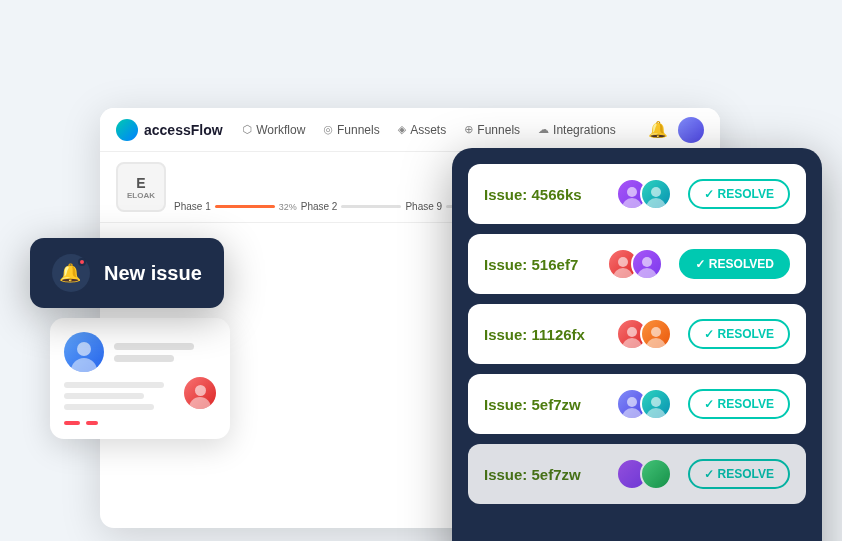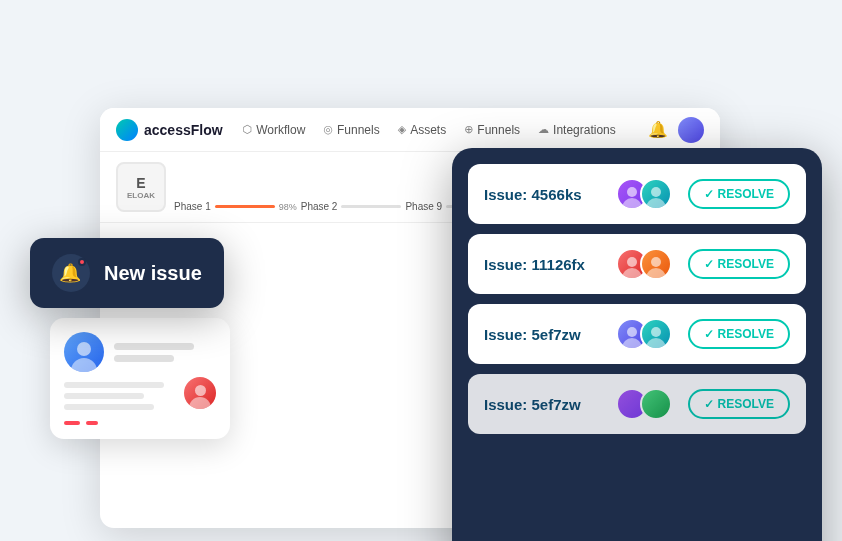--- a/index.html
+++ b/index.html
@@ -323,21 +323,21 @@
       border-radius: 12px;
       padding: 14px 16px;
       display: flex;
       align-items: center;
       gap: 12px;
     }
 
     .issue-title {
       font-size: 15px;
       font-weight: 700;
-      color: #0c4a6e;
+      color: #4d7c0f;
       flex: 1;
     }
 
     .issue-avatars {
       display: flex;
       margin-right: 4px;
     }
 
     .issue-avatar {
       width: 32px;
@@ -480,21 +480,21 @@
 
     <div class="phase-bar">
       <div class="phase-badge">
         <strong>E</strong>
         <span>ELOAK</span>
       </div>
       <div class="phases">
         <div class="phase-step">
           <span class="phase-label">Phase 1</span>
           <div class="phase-line active"></div>
-          <span class="phase-pct">98%</span>
+          <span class="phase-pct">32%</span>
         </div>
         <div class="phase-step">
           <span class="phase-label">Phase 2</span>
           <div class="phase-line inactive"></div>
         </div>
         <div class="phase-step">
           <span class="phase-label">Phase 9</span>
           <div class="phase-line inactive"></div>
           <span class="phase-pct">0%</span>
         </div>
@@ -565,20 +565,38 @@
         <div class="issue-avatar av-teal">
           <div class="silhouette">
             <div class="sil-head" style="width:10px;height:10px;margin-bottom:1px;"></div>
             <div class="sil-body" style="width:20px;height:10px;"></div>
           </div>
         </div>
       </div>
       <button class="btn-resolve">✓ RESOLVE</button>
     </div>
 
+    <div class="issue-card">
+      <span class="issue-title">Issue: 516ef7</span>
+      <div class="issue-avatars">
+        <div class="issue-avatar av-red">
+          <div class="silhouette">
+            <div class="sil-head" style="width:10px;height:10px;margin-bottom:1px;"></div>
+            <div class="sil-body" style="width:20px;height:10px;"></div>
+          </div>
+        </div>
+        <div class="issue-avatar av-purple">
+          <div class="silhouette">
+            <div class="sil-head" style="width:10px;height:10px;margin-bottom:1px;"></div>
+            <div class="sil-body" style="width:20px;height:10px;"></div>
+          </div>
+        </div>
+      </div>
+      <button class="btn-resolved">✓ RESOLVED</button>
+    </div>
 
     <div class="issue-card">
       <span class="issue-title">Issue: 11126fx</span>
       <div class="issue-avatars">
         <div class="issue-avatar av-red">
           <div class="silhouette">
             <div class="sil-head" style="width:10px;height:10px;margin-bottom:1px;"></div>
             <div class="sil-body" style="width:20px;height:10px;"></div>
           </div>
         </div>

